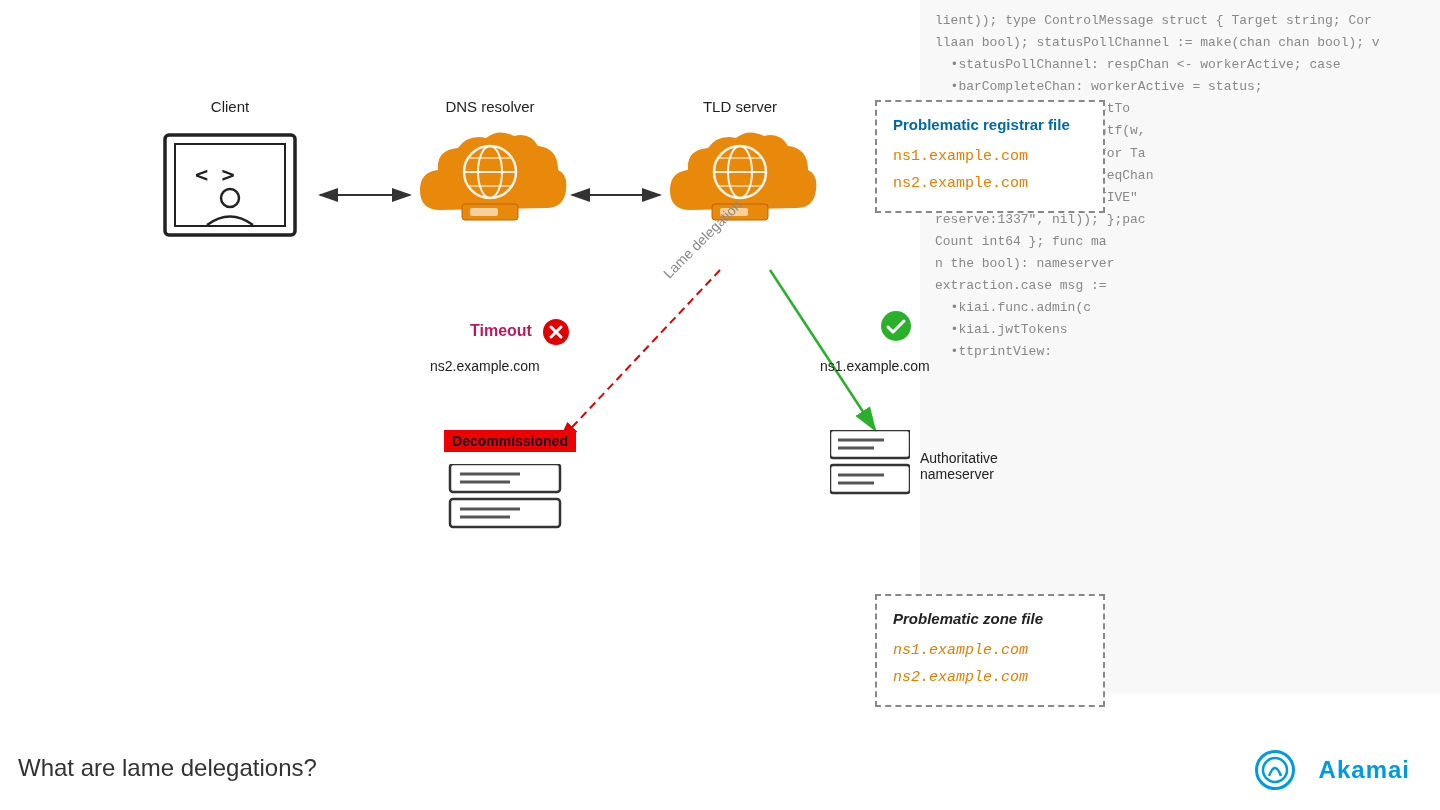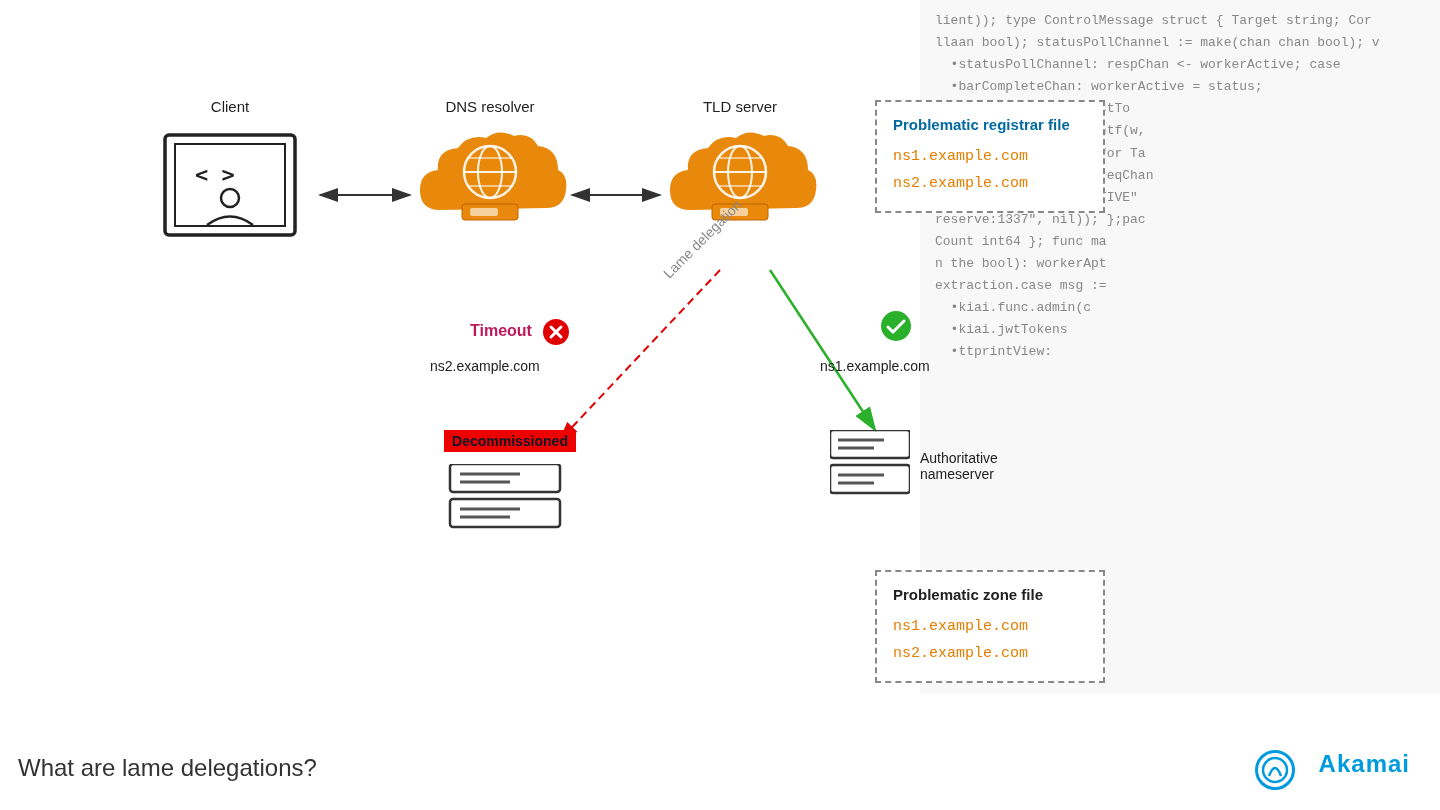--- a/index.html
+++ b/index.html
@@ -98,27 +98,28 @@
     .file-ns {
       font-family: 'Courier New', monospace;
       font-size: 15px;
       color: #e67e00;
       line-height: 1.8;
     }
 
     
     .zone-box {
       position: absolute;
-      top: 570px;
+      top: 594px;
       left: 875px;
       width: 230px;
       border: 2px dashed #888;
       padding: 14px 16px;
       background: #fff;
       z-index: 3;
+      font-style: italic;
     }
     .zone-title {
       font-weight: bold;
       font-size: 15px;
       margin-bottom: 10px;
       color: #222;
     }
 
     
     .decommissioned-server {
@@ -211,20 +212,21 @@
     
     .akamai-logo {
       position: absolute;
       bottom: 20px;
       right: 30px;
       font-size: 22px;
       font-weight: bold;
       color: #009bde;
       z-index: 10;
       display: flex;
+      align-items: center;
       gap: 24px;
     }
     .akamai-circle {
       width: 40px;
       height: 40px;
       border-radius: 50%;
       border: 3px solid #009bde;
       display: flex;
       align-items: center;
       justify-content: center;
@@ -244,21 +246,21 @@
   <div>llaan bool); statusPollChannel := make(chan chan bool); v</div>
   <div>&nbsp;&nbsp;•statusPollChannel: respChan &lt;- workerActive; case</div>
   <div>&nbsp;&nbsp;•barCompleteChan: workerActive = status;</div>
   <div>r *http.Request) { hostTo</div>
   <div>err != nil { fmt.Fprintf(w,</div>
   <div>ntrol message issued for Ta</div>
   <div>&nbsp;&nbsp;• *http.Request) { reqChan</div>
   <div>li: fmt.Fprint(w, "ACTIVE"</div>
   <div>reserve:1337", nil)); };pac</div>
   <div>Count int64 }; func ma</div>
-  <div>n the bool): workerApt</div>
+  <div>n the bool): nameserver</div>
   <div>extraction.case msg :=</div>
   <div>&nbsp;&nbsp;•kiai.func.admin(c</div>
   <div>&nbsp;&nbsp;•kiai.jwtTokens</div>
   <div>&nbsp;&nbsp;•ttprintView:</div>
 </div>
 
 <svg class="arrow-svg" style="position:absolute;top:0;left:0;width:1100px;height:810px;z-index:2;">
 
   <defs>
     <marker id="arrowhead-black" markerWidth="10" markerHeight="7" refX="9" refY="3.5" orient="auto">

